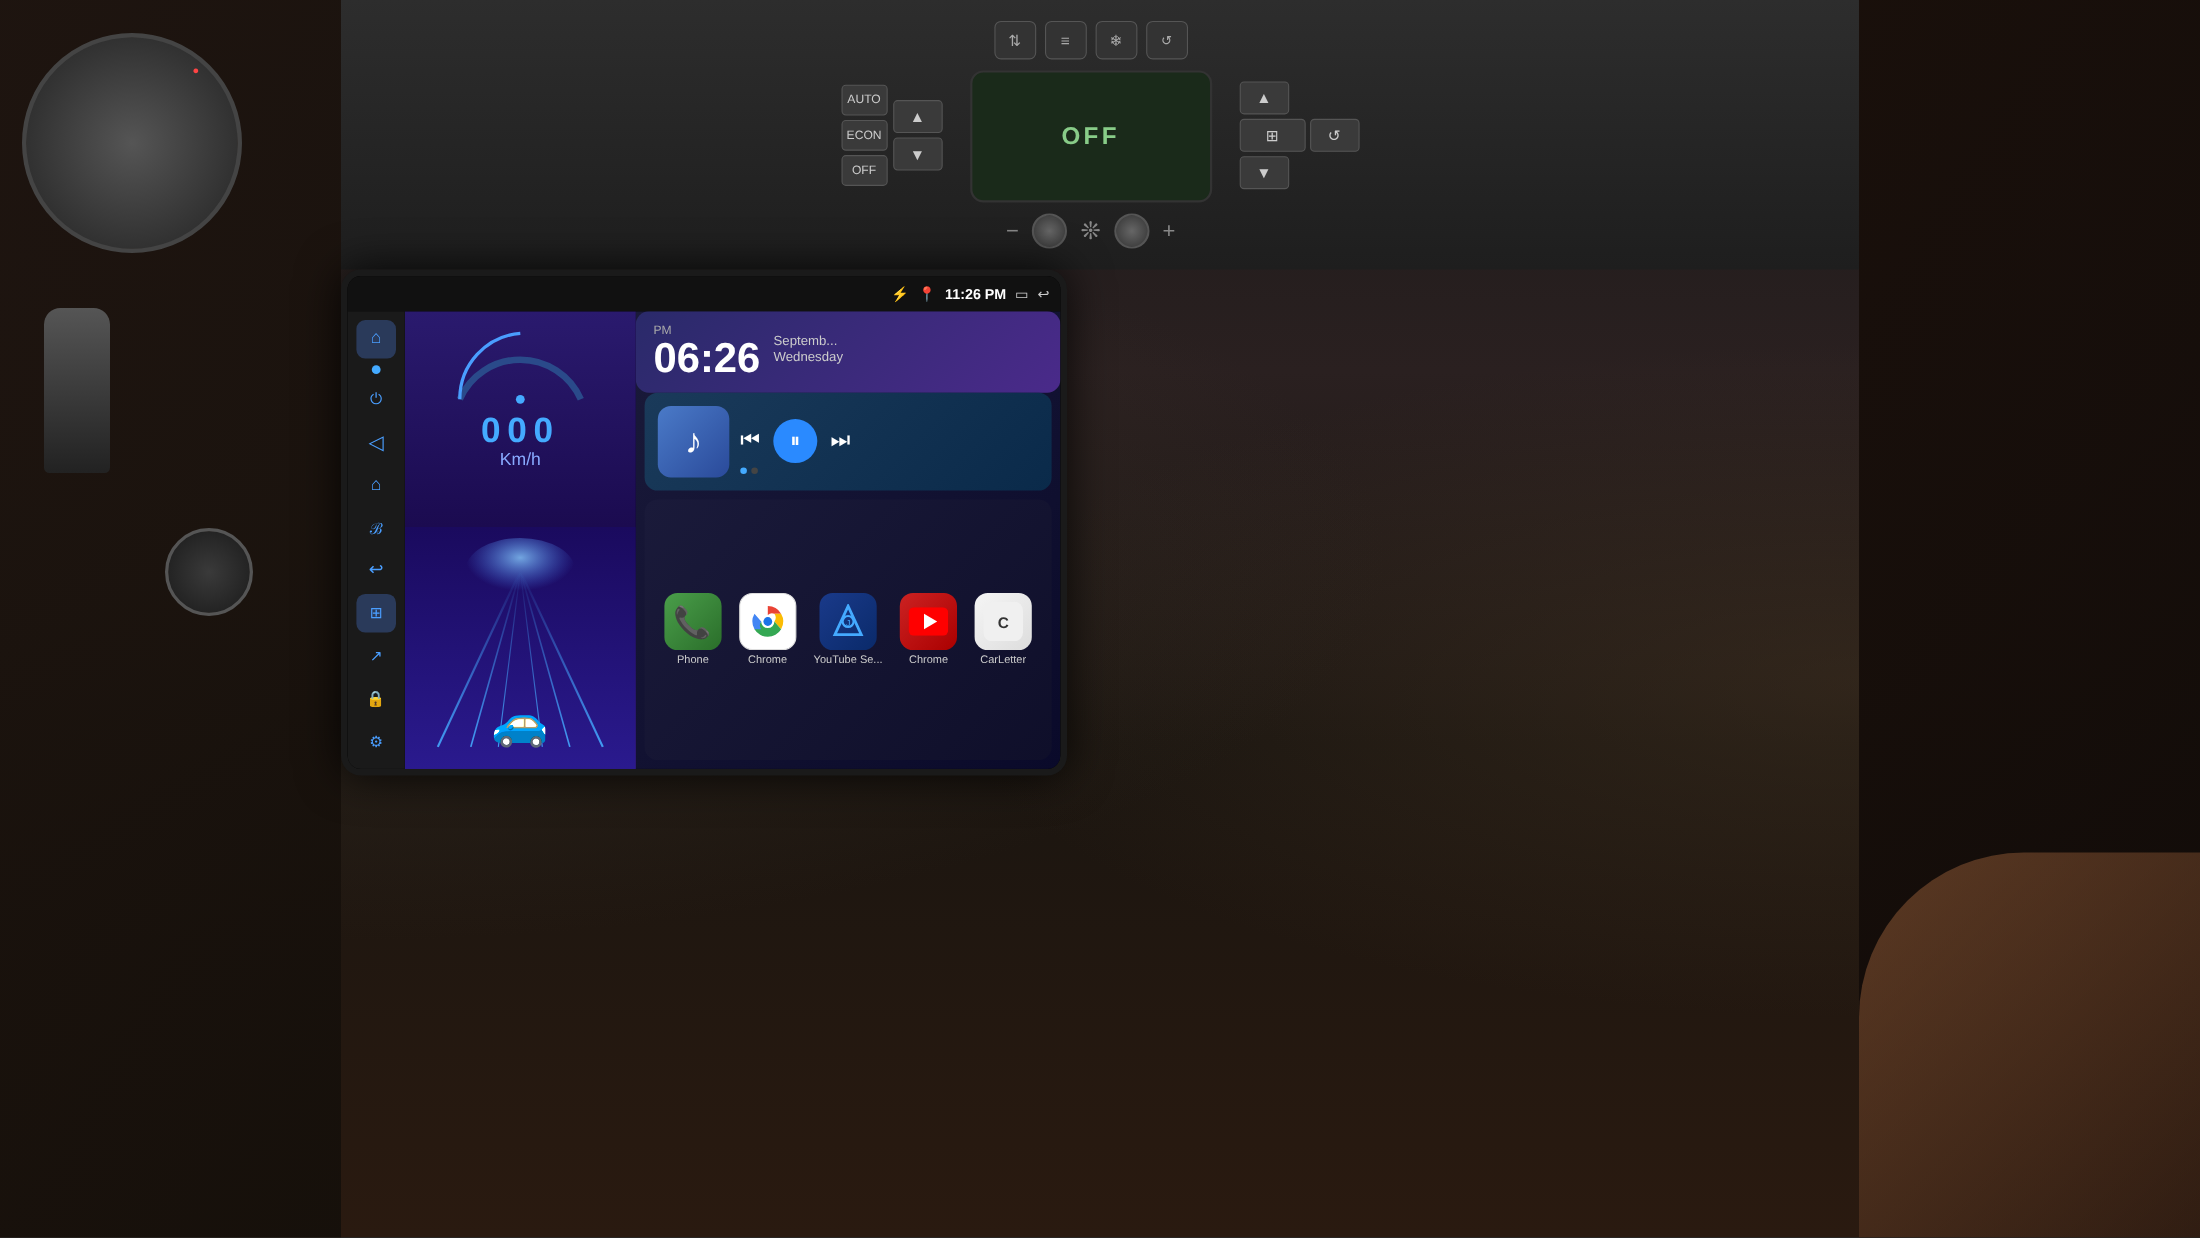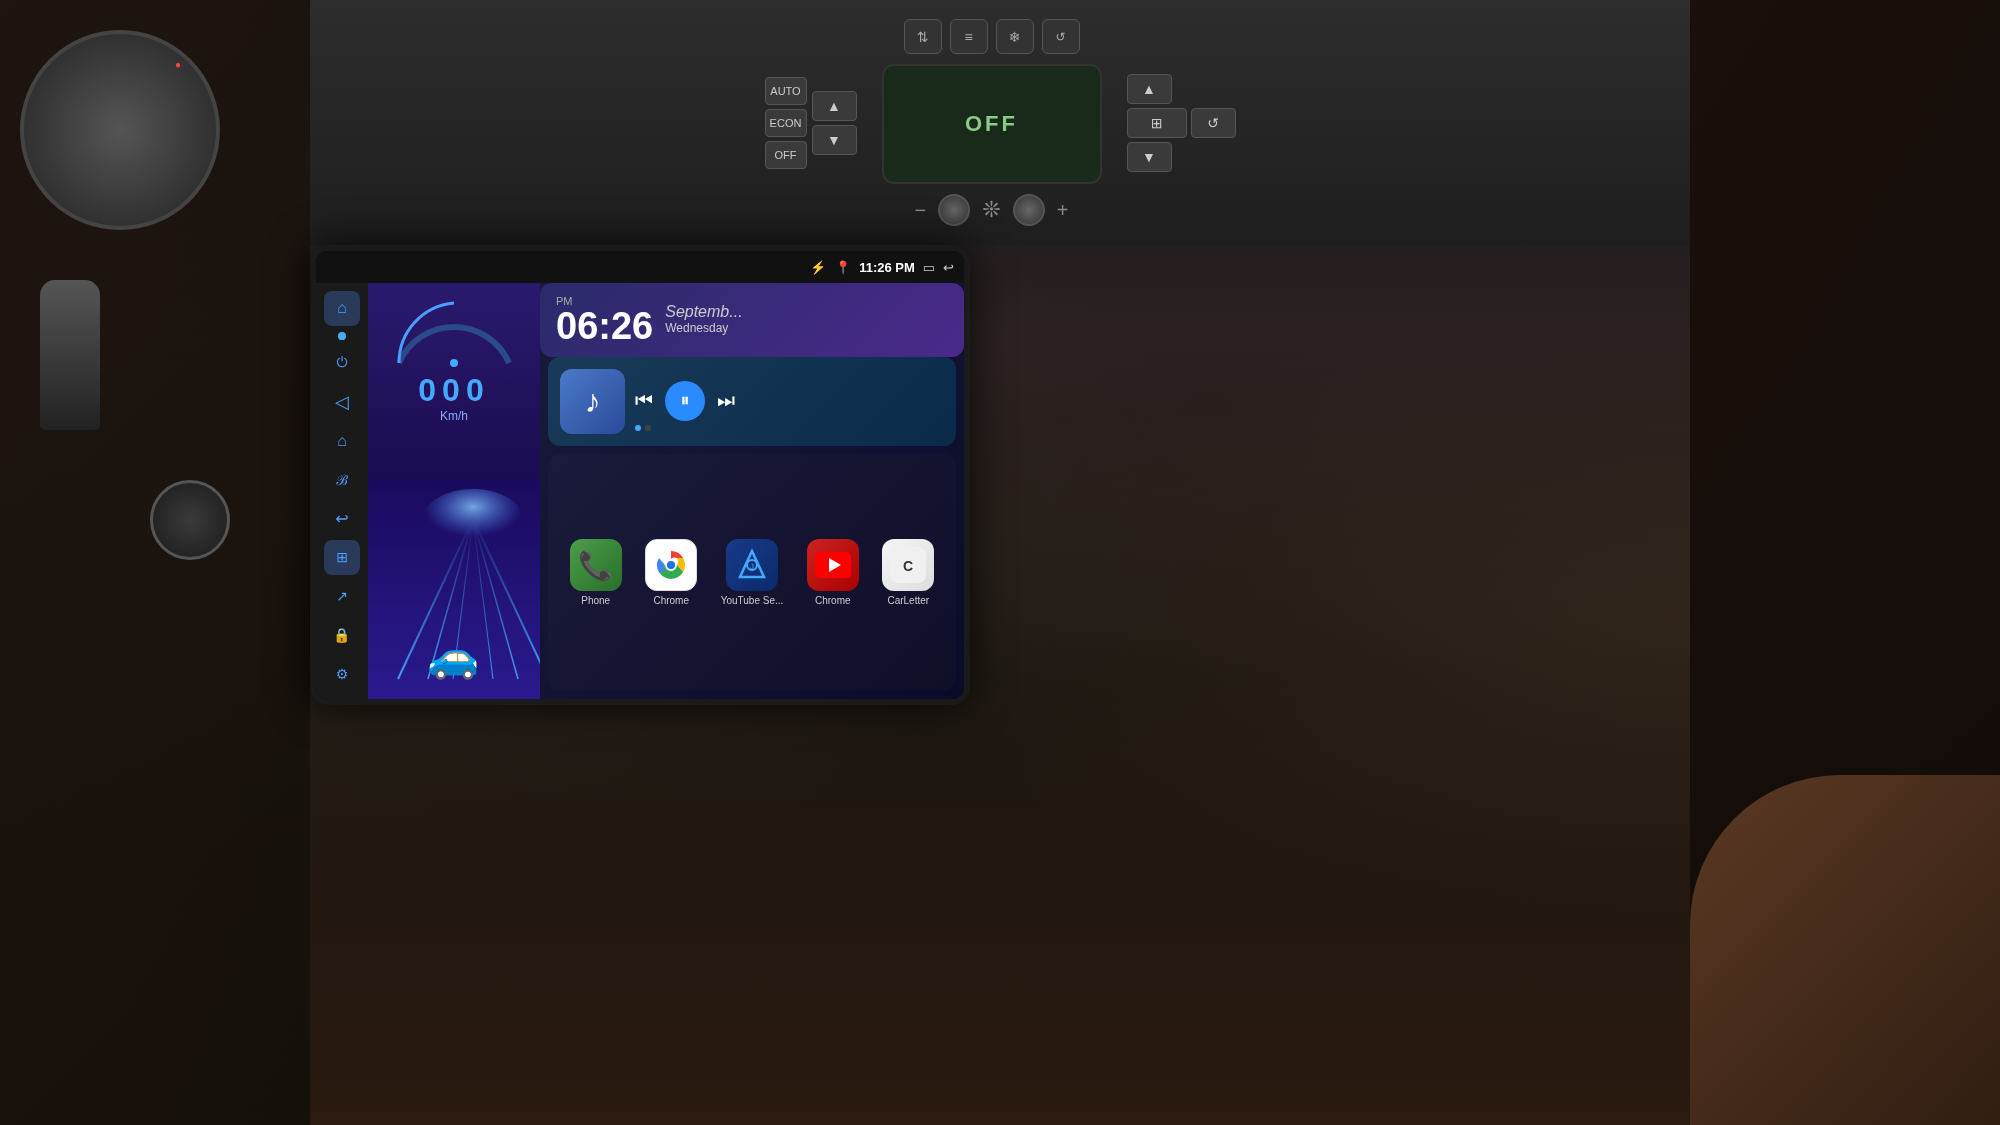--- a/index.html
+++ b/index.html
@@ -132,21 +132,21 @@
       left: 52px;
       top: 32px;
       right: 0;
       bottom: 0;
       display: flex;
       flex-direction: row;
     }
 
     
     .left-panel {
-      width: 172px;
+      width: 210px;
       height: 100%;
       background: linear-gradient(180deg, #2a1a6e 0%, #1a0a4e 50%, #3a1a7e 100%);
       position: relative;
       overflow: hidden;
       display: flex;
       flex-direction: column;
       align-items: center;
     }
 
     
@@ -160,21 +160,21 @@
     .speed-number {
       color: #4af;
       font-size: 32px;
       font-weight: bold;
       letter-spacing: 6px;
       text-align: center;
     }
 
     .speed-unit {
       color: #88aaff;
-      font-size: 12px;
+      font-size: 16px;
       text-align: center;
     }
 
     
     .right-panel {
       flex: 1;
       height: 100%;
       background: linear-gradient(135deg, #1a1a3a 0%, #0a0a2a 100%);
       display: flex;
       flex-direction: column;
@@ -196,22 +196,21 @@
 
     .clock-time {
       color: #fff;
       font-size: 38px;
       font-weight: bold;
       line-height: 1;
     }
 
     .clock-date {
       color: #ccc;
-      font-size: 16px;
-      font-style: italic;
+      font-size: 12px;
     }
     .clock-day {
       color: #ccc;
       font-size: 12px;
     }
 
     
     .music-widget {
       margin: 0 8px 8px 8px;
       background: linear-gradient(135deg, #1a3a5a 0%, #0a2a4a 100%);

